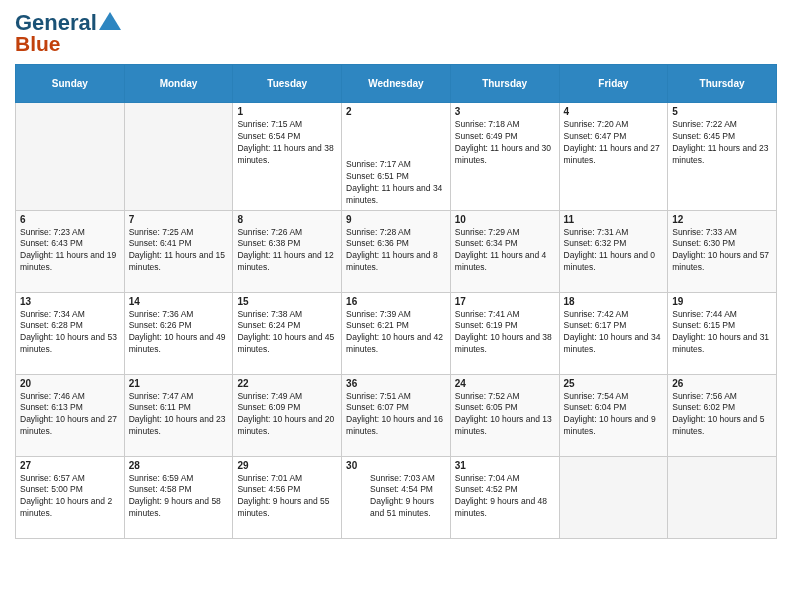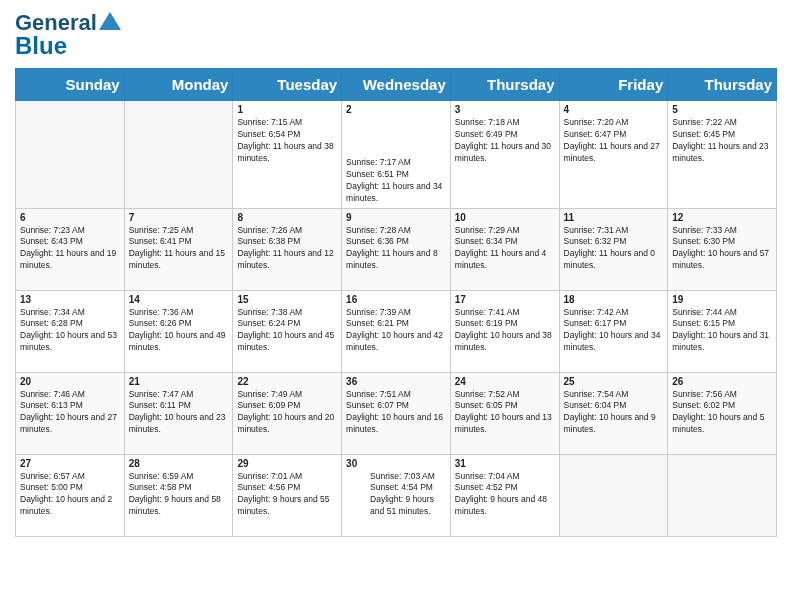--- a/index.html
+++ b/index.html
@@ -43,25 +43,25 @@
     }
     .calendar {
       width: 100%;
       border-collapse: collapse;
       flex: 1;
       table-layout: fixed;
     }
     .calendar th {
       background-color: #2e86c1;
       color: #fff;
-      font-size: 15px;
+      font-size: 10px;
       font-weight: bold;
-      padding: 7px 4px;
+      padding: 13px 4px;
       border: 1px solid #2980b9;
-      text-align: right;
+      text-align: center;
     }
     .calendar td {
       border: 1px solid #ccc;
       vertical-align: top;
       padding: 3px 4px;
       font-size: 9px;
       color: #222;
       height: 82px;
       background: #fff;
     }
@@ -87,21 +87,21 @@
 
 <div class="page">
   <div class="header">
     <div class="logo">
       <div style="display:flex;align-items:center;">
         <span style="font-size:22px;font-weight:bold;color:#1a5276;">General</span>
         <svg width="22" height="18" viewBox="0 0 22 18" style="margin-left:2px;margin-top:-4px;">
           <polygon points="0,18 11,0 22,18" fill="#2e86c1"></polygon>
         </svg>
       </div>
-      <span style="font-size:24px;font-weight:bold;color:#0369a1;margin-top:-4px;">Blue</span>
+      <span style="font-size:21px;font-weight:bold;color:#c2410c;margin-top:-4px;">Blue</span>
     </div>
     <div class="title-block">
       <div class="month-title"></div>
       <div class="location"></div>
     </div>
   </div>
 
   <table class="calendar">
     <thead>
       <tr>

